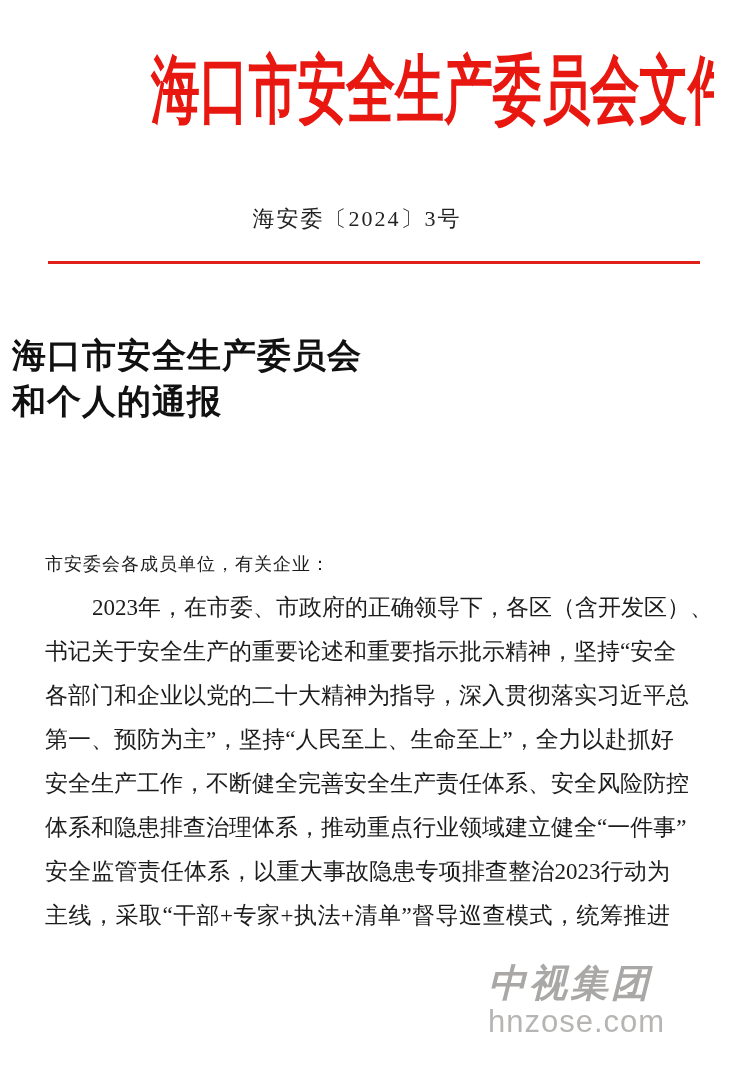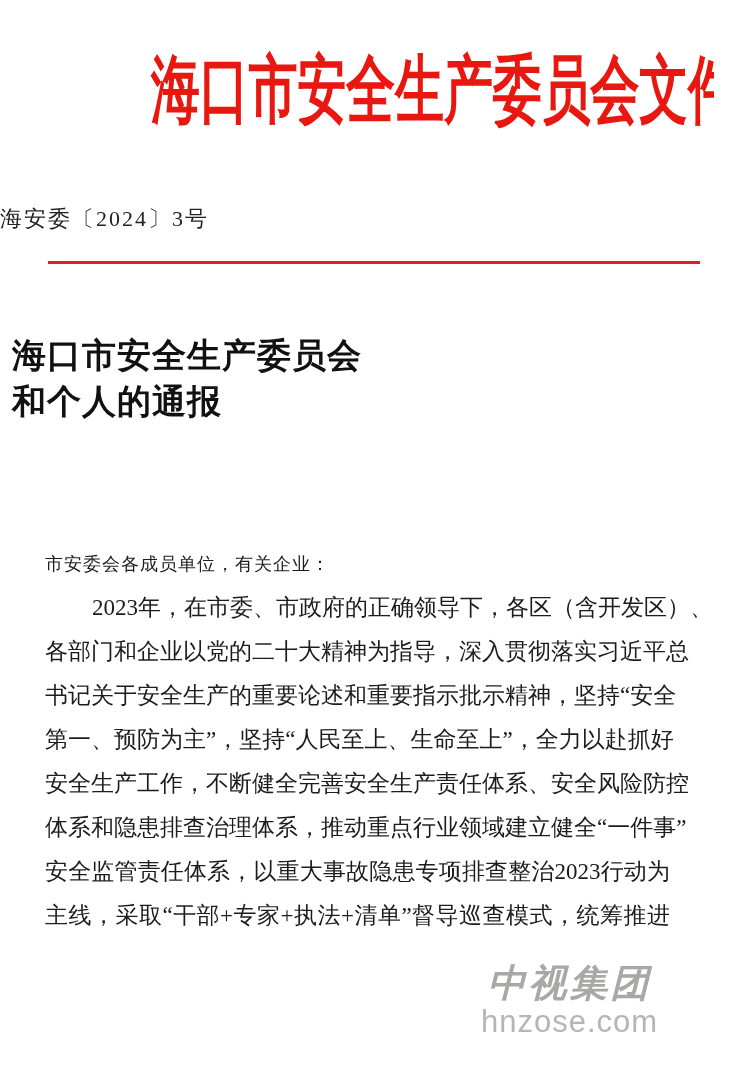--- a/index.html
+++ b/index.html
@@ -34,21 +34,21 @@
     transform: scaleX(0.66);
     transform-origin: 50% 50%;
     letter-spacing: 0px;
   }
   
   .doc-number {
     position: absolute;
     top: 204px;
     left: 0;
     width: 100%;
-    text-align: left;
+    text-align: center;
     font-size: 22px;
     letter-spacing: 2px;
     color: #222222;
   }
   
   .red-rule {
     position: absolute;
     top: 261px;
     left: 48px;
     width: 652px;
@@ -94,23 +94,22 @@
     white-space: nowrap;
     color: #1c1c1c;
   }
   .body-line.indent {
     text-indent: 47px;
   }
   
   .watermark {
     position: absolute;
     top: 962px;
-    left: 472px;
+    left: 488px;
     width: 195px;
-    text-align: center;
     user-select: none;
   }
   .wm-brand {
     font-size: 38px;
     line-height: 42px;
     font-weight: bold;
     font-style: italic;
     letter-spacing: 3px;
     color: #a9a8a6;
     font-family: "Liberation Serif", "DejaVu Serif", serif;
@@ -139,22 +138,22 @@
 
   <div class="doc-title">
     <div>海口市安全生产委员会</div>
     <div>和个人的通报</div>
   </div>
 
   <div class="salutation">市安委会各成员单位，有关企业：</div>
 
   <div class="body-block">
     <div class="body-line indent">2023年，在市委、市政府的正确领导下，各区（含开发区）、</div>
+    <div class="body-line">书记关于安全生产的重要论述和重要指示批示精神，坚持“安全</div>
     <div class="body-line">各部门和企业以党的二十大精神为指导，深入贯彻落实习近平总</div>
-    <div class="body-line">书记关于安全生产的重要论述和重要指示批示精神，坚持“安全</div>
     <div class="body-line">第一、预防为主”，坚持“人民至上、生命至上”，全力以赴抓好</div>
     <div class="body-line">安全生产工作，不断健全完善安全生产责任体系、安全风险防控</div>
     <div class="body-line">体系和隐患排查治理体系，推动重点行业领域建立健全“一件事”</div>
     <div class="body-line">安全监管责任体系，以重大事故隐患专项排查整治2023行动为</div>
     <div class="body-line">主线，采取“干部+专家+执法+清单”督导巡查模式，统筹推进</div>
   </div>
 
   <div class="watermark">
     <div class="wm-brand">中视集团</div>
     <div class="wm-domain">hnzose.com</div>

